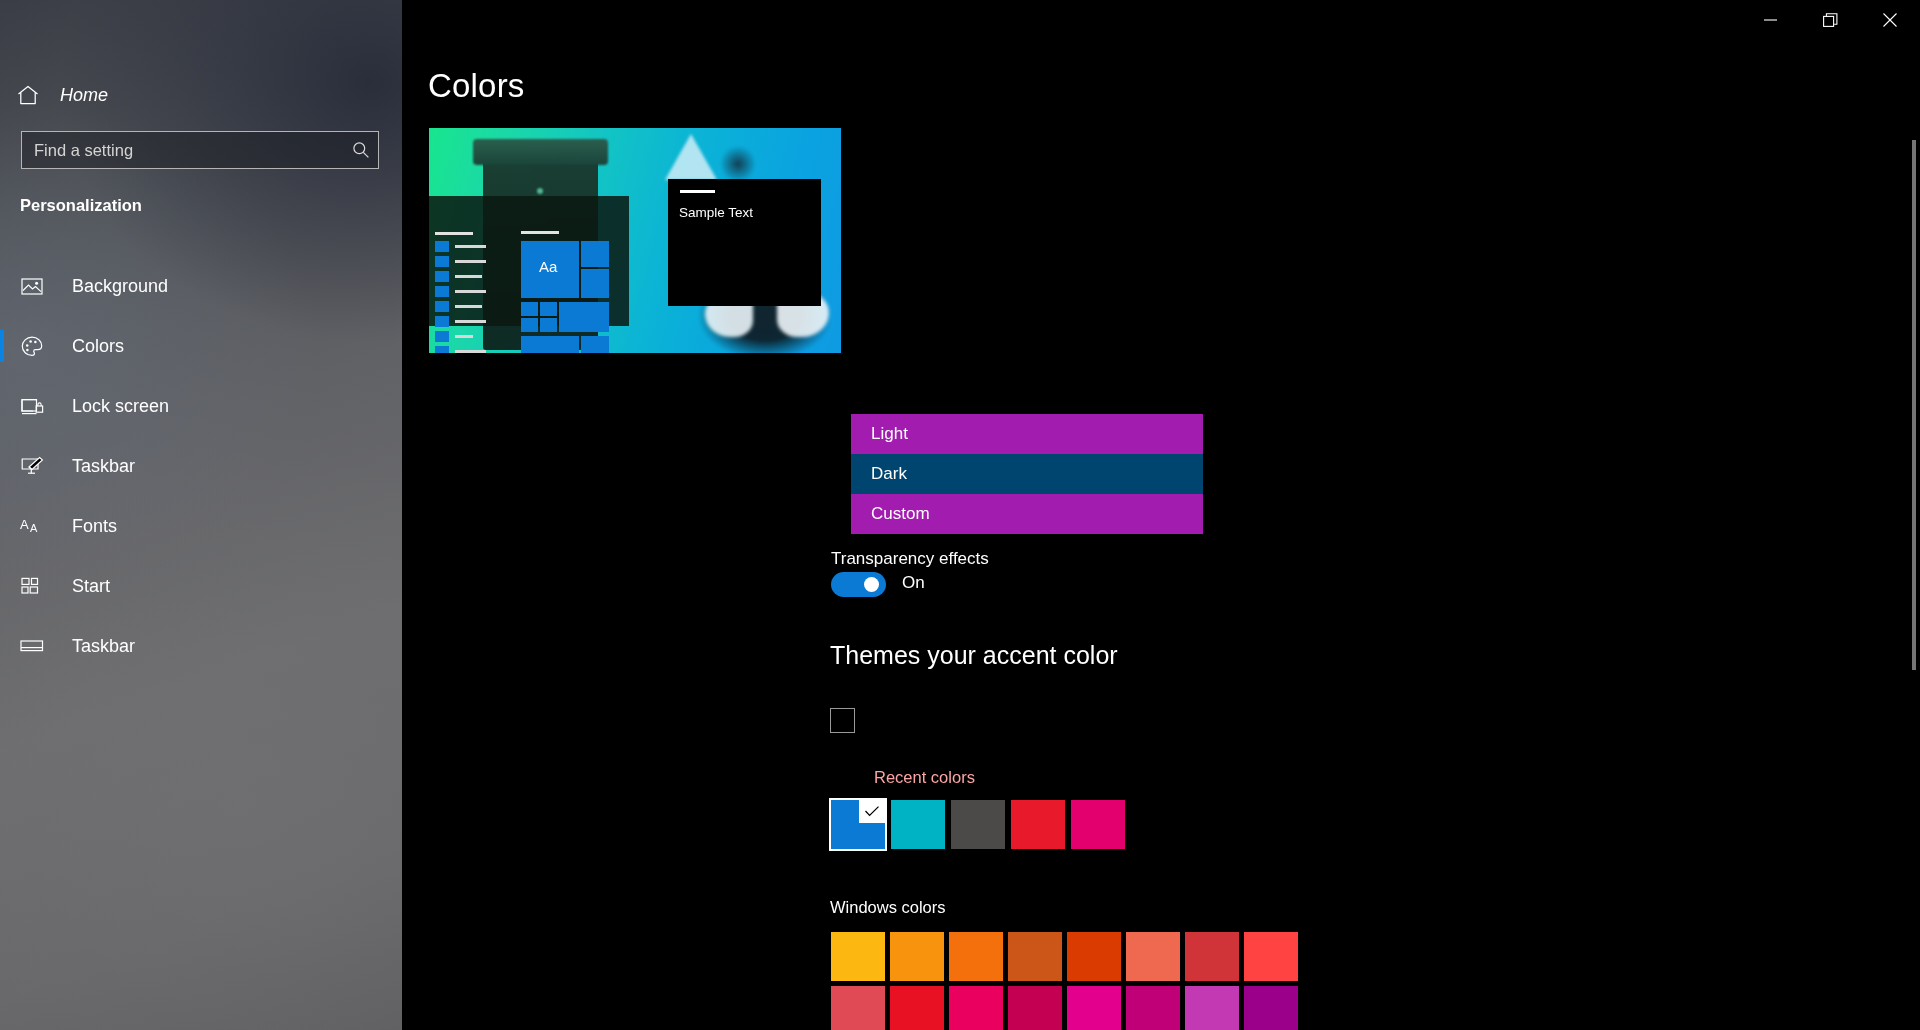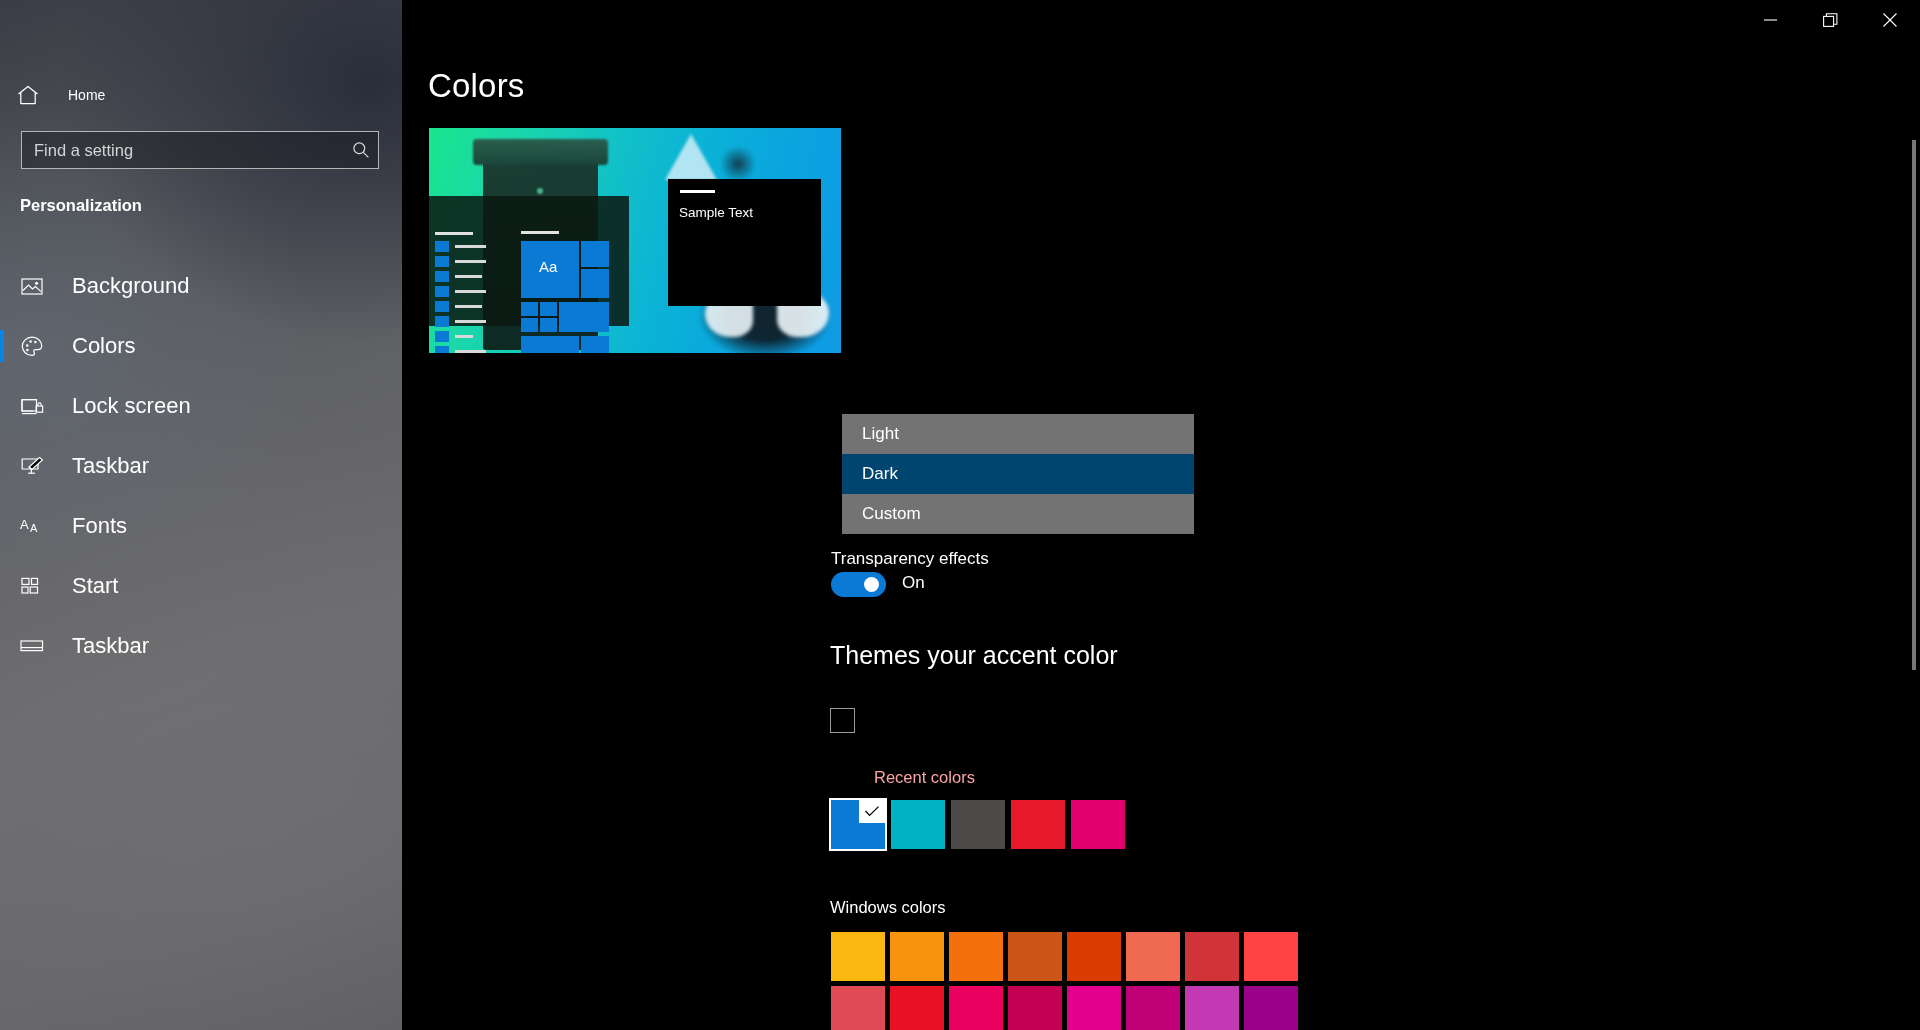--- a/index.html
+++ b/index.html
@@ -28,35 +28,35 @@
       linear-gradient(160deg, #3a3d45 0%, #4d5055 18%, #616266 42%, #6c6c6e 64%, #67676a 85%, #5e5e61 100%);
   }
   .sb-titlebar { position:absolute; top:0; left:0; width:402px; height:44px; }
   .back-btn { position:absolute; left:12px; top:4px; width:40px; height:36px;
       display:flex; align-items:center; justify-content:center; }
   .back-btn svg { display:block; }
   .sb-title { position:absolute; left:77px; top:8px; font-size:15.5px; font-weight:400; color:#fff; letter-spacing:.1px;}
 
   .home-row { position:absolute; left:0; top:73px; width:402px; height:44px; display:flex; align-items:center; }
   .home-ico { width:24px; height:24px; margin-left:16px; display:flex; align-items:center; justify-content:center; }
-  .home-lbl { margin-left:28px; font-size:14px; color:#fff; }
+  .home-lbl { margin-left:20px; font-size:18px; color:#fff;font-style:italic; }
 
   .search-wrap { position:absolute; left:21px; top:131px; width:358px; height:38px;
       border:1px solid #b5b5b5; background:rgba(20,22,26,0.42); display:flex; align-items:center; }
   .search-input { flex:1; background:transparent; border:0; outline:0;
       font-family:"Liberation Sans", sans-serif; font-size:16.5px; color:#eee; padding:0 12px; }
   .search-input::placeholder { color:#d4d4d4; opacity:1; }
   .search-ico { width:34px; display:flex; align-items:center; justify-content:center; }
 
   .section-hdr { position:absolute; left:20px; top:196px; font-size:16.5px; font-weight:bold; color:#fff; }
 
   .navlist { position:absolute; left:0; top:256px; width:402px; }
   .navitem { position:relative; height:60px; display:flex; align-items:center; cursor:default; }
   .navitem .nav-ico { width:28px; margin-left:18px; display:flex; align-items:center; justify-content:center; }
-  .navitem .nav-lbl { margin-left:26px; font-size:22px; color:#fff; }
+  .navitem .nav-lbl { margin-left:26px; font-size:18px; color:#fff; }
   .navitem.active::before { content:""; position:absolute; left:0; top:14px; width:4px; height:32px; background:#0a84e0; }
 
   
   .main { position:absolute; left:402px; top:0; width:1518px; height:1030px; background:#000; }
   .win-ctrls { position:absolute; right:0; top:0; height:40px; display:flex; }
   .wc { width:60px; height:40px; display:flex; align-items:center; justify-content:center; }
   .page-title { position:absolute; left:26px; top:67px; font-size:33px; font-weight:300; color:#fff; letter-spacing:.2px; }
 
   
   .preview { position:absolute; left:27px; top:128px; width:412px; height:225px; overflow:hidden;
@@ -87,21 +87,21 @@
   .pv-aa { position:absolute; color:#fff; font-size:15px; }
   .pv-sq { position:absolute; width:14px; height:11px; background:#0a7ad4; }
   .pv-txtline { position:absolute; height:3px; background:#d8d8d8; }
 
   
   .pv-win { position:absolute; left:239px; top:51px; width:153px; height:127px; background:#000; }
   .pv-win .bar { position:absolute; left:12px; top:11px; width:35px; height:3px; background:#fff; }
   .pv-win .txt { position:absolute; left:11px; top:26px; font-size:13.5px; color:#fff; }
 
   
-  .dropdown { position:absolute; left:440px; top:414px; width:352px; background:#737373; z-index:30; }
+  .dropdown { position:absolute; left:449px; top:414px; width:352px; background:#a21caf; z-index:30; }
   .ddopt { height:40px; display:flex; align-items:center; padding-left:20px; font-size:17px; color:#fff; }
   .ddopt.sel { background:#00456f; }
 
   
   .tr-label { position:absolute; left:429px; top:536px; font-size:17px; color:#fff;margin-top:13px; }
   .toggle { position:absolute; left:429px; top:572px; width:55px; height:25px; border-radius:13px; background:#0a7ad4;
       display:flex; align-items:center; }
   .toggle .thumb { width:15px; height:15px; border-radius:50%; background:#fff; margin-left:33px; }
   .toggle-state { position:absolute; left:500px; top:573px; font-size:17px; color:#fff; }
 

